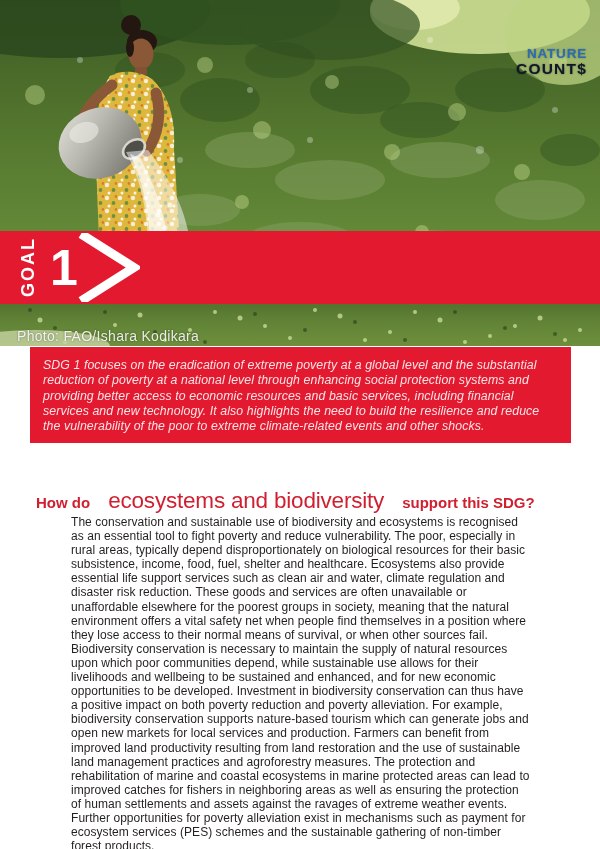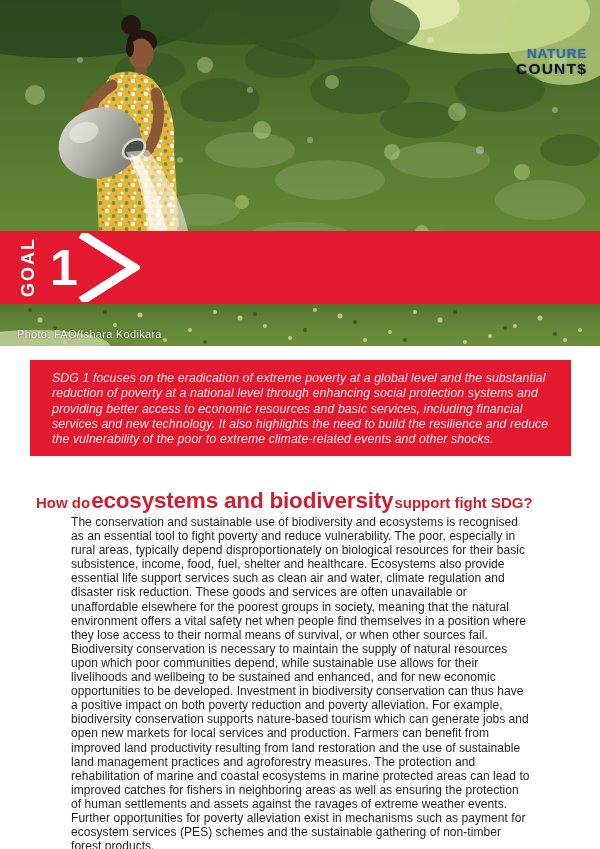--- a/index.html
+++ b/index.html
@@ -21,21 +21,21 @@
     color: #2a6db4; text-shadow: 0 0 2px rgba(0,0,0,.35);
   }
   .logo-line2 {
     font-size: 15.5px; font-weight: bold; letter-spacing: 1.2px;
     color: #0f172a; text-shadow: 0 0 2px rgba(0,0,0,.4);
   }
 
   
   .photo-credit {
     position: absolute; top: 328px; left: 17px; z-index: 12;
-    font-size: 11px; color: rgba(255,255,255,.88); letter-spacing: .3px;
+    font-size: 14px; color: rgba(255,255,255,.88); letter-spacing: .3px;
     text-shadow: 0 0 2px rgba(0,0,0,.45);
   }
 
   
   .goal-banner {
     position: absolute; top: 231px; left: 0; width: 600px; height: 73px;
     background: #e2192f; z-index: 10;
   }
   .goal-vertical {
     position: absolute; left: 14px; top: 0; height: 100%; width: 28px;
@@ -50,35 +50,35 @@
   }
   .chevron { position: absolute; left: 78px; top: 2px; }
   .banner-headline {
     position: absolute; left: 144px; right: 8px; top: 0; height: 100%;
     display: flex; align-items: center;
     font-size: 19px; font-weight: bold; color: #141414; letter-spacing: .1px;
   }
 
   
   .sdg-box {
-    position: absolute; top: 360px; left: 30px; width: 541px; height: 96px;
-    background: #e2192f; padding: 11px 14px 9px 22px; z-index: 5;
+    position: absolute; top: 347px; left: 30px; width: 541px; height: 96px;
+    background: #e2192f; padding: 11px 14px 9px 13px; z-index: 5;
   }
   .sdg-box p {
     font-style: italic; font-size: 12.3px; line-height: 15.3px;
     color: #fbe3e6; letter-spacing: .1px;
   }
 
   
   .section-heading {
     position: absolute; top: 486px; left: 36px; width: 540px;
     color: #d01f30; white-space: nowrap;
   }
   .hp, .hs { font-size: 15px; font-weight: bold; text-align: right; }
-  .he { font-size: 22.5px; font-weight: 700; letter-spacing: -0.2px; margin: 0 1px; }
+  .he { font-size: 22.5px; font-weight: 400; letter-spacing: -0.2px; margin: 0 18px; }
 
   
   .body-text {
     position: absolute; top: 515px; left: 71px; width: 459px;
     font-size: 12px; line-height: 14.1px; color: #231f20; letter-spacing: .05px;
     text-align: left;
   }
 </style>
 </head>
 <body>
@@ -257,17 +257,17 @@
       <polyline points="3,1 56,34.5 3,68" fill="none" stroke="#ffffff" stroke-width="9"></polyline>
     </svg>
   </div>
 
   <div class="photo-credit">Photo: FAO/Ishara Kodikara</div>
 
   <div class="sdg-box">
     <p>SDG 1 focuses on the eradication of extreme poverty at a global level and the substantial reduction of poverty at a national level through enhancing social protection systems and providing better access to economic resources and basic services, including financial services and new technology. It also highlights the need to build the resilience and reduce the vulnerability of the poor to extreme climate-related events and other shocks.</p>
   </div>
 
-  <h2 class="section-heading"><span class="hp">How do</span><span class="he">ecosystems and biodiversity</span><span class="hs">support fight SDG?</span></h2>
+  <h2 class="section-heading"><span class="hp">How do</span><span class="he">ecosystems and biodiversity</span><span class="hs">support this SDG?</span></h2>
 
   <p class="body-text">The conservation and sustainable use of biodiversity and ecosystems is recognised as an essential tool to fight poverty and reduce vulnerability. The poor, especially in rural areas, typically depend disproportionately on biological resources for their basic subsistence, income, food, fuel, shelter and healthcare. Ecosystems also provide essential life support services such as clean air and water, climate regulation and disaster risk reduction. These goods and services are often unavailable or unaffordable elsewhere for the poorest groups in society, meaning that the natural environment offers a vital safety net when people find themselves in a position where they lose access to their normal means of survival, or when other sources fail. Biodiversity conservation is necessary to maintain the supply of natural resources upon which poor communities depend, while sustainable use allows for their livelihoods and wellbeing to be sustained and enhanced, and for new economic opportunities to be developed. Investment in biodiversity conservation can thus have a positive impact on both poverty reduction and poverty alleviation. For example, biodiversity conservation supports nature-based tourism which can generate jobs and open new markets for local services and production. Farmers can benefit from improved land productivity resulting from land restoration and the use of sustainable land management practices and agroforestry measures. The protection and rehabilitation of marine and coastal ecosystems in marine protected areas can lead to improved catches for fishers in neighboring areas as well as ensuring the protection of human settlements and assets against the ravages of extreme weather events. Further opportunities for poverty alleviation exist in mechanisms such as payment for ecosystem services (PES) schemes and the sustainable gathering of non-timber forest products.</p>
 
 </div>
 
 </body></html>

